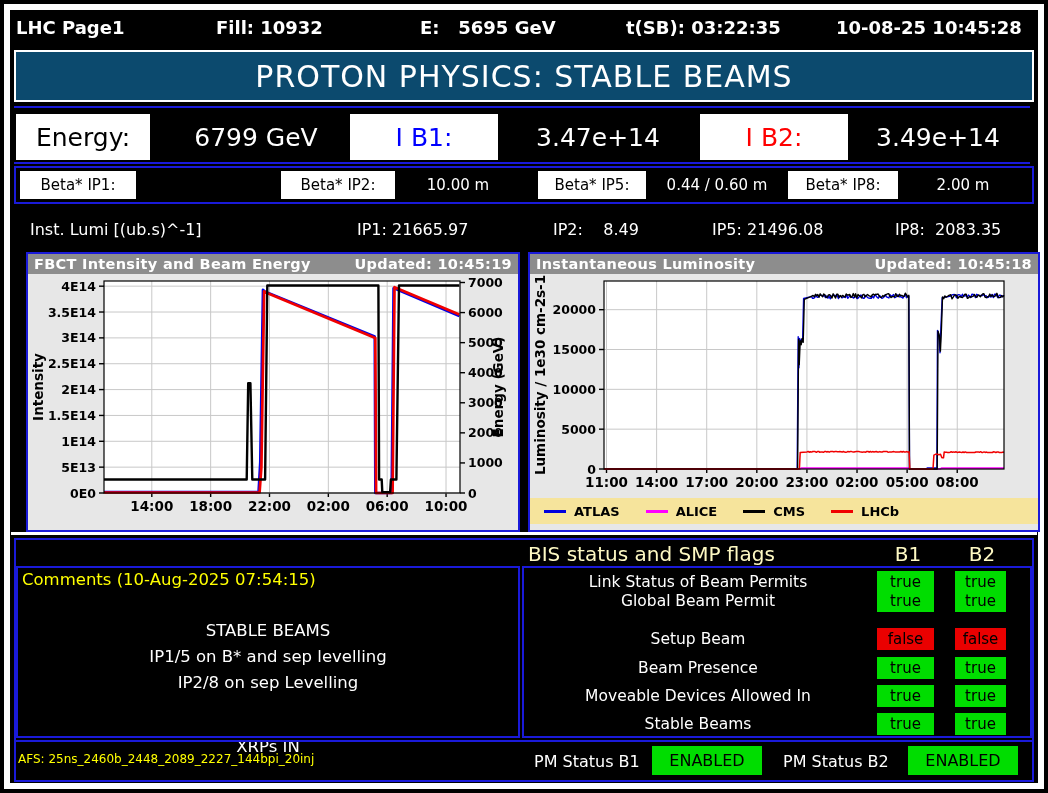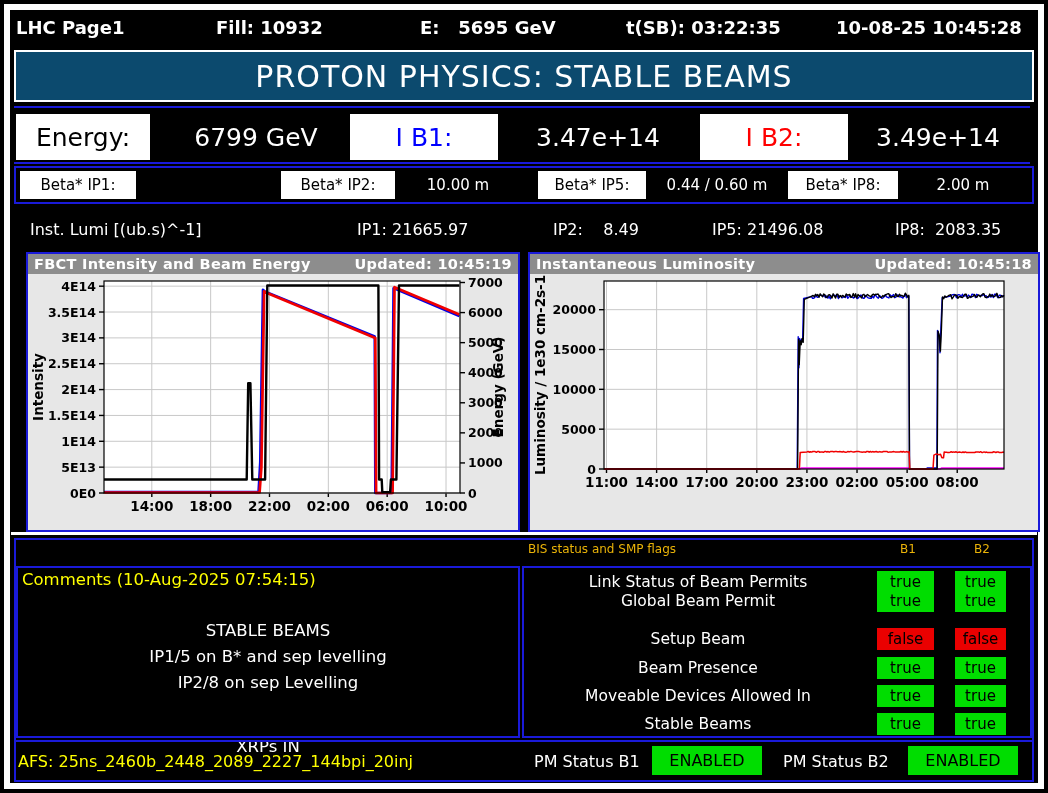--- a/index.html
+++ b/index.html
@@ -26,31 +26,31 @@
   
   .panel{background:#e7e7e7;border:2px solid #1a1ad9;}
   .chead{height:20px;background:#8d8d8d;color:#fff;font-size:14.5px;font-weight:bold;
          display:flex;align-items:center;justify-content:space-between;padding:0 6px;box-sizing:border-box;letter-spacing:.3px;}
   .legend{height:26px;background:#f6e49c;display:flex;align-items:center;padding-left:14px;gap:26px;}
   .lg-item{display:flex;align-items:center;gap:8px;}
   .lg-line{width:22px;height:3px;display:inline-block;}
   .lg-item b{font-size:13px;color:#000;}
   
   .bottom{left:14px;top:538px;width:1016px;height:240px;border:2px solid #1a1ad9;background:#000;}
-  .bis-title{position:absolute;font-size:12px;color:#eab308;white-space:pre;}
+  .bis-title{position:absolute;font-size:20px;color:#fef9c3;white-space:pre;}
   .combox{position:absolute;left:0;top:26px;width:500px;height:168px;border:2px solid #1a1ad9;}
   .com-title{position:absolute;left:4px;top:2px;font-size:16.5px;color:#ff0;}
   .com-lines{position:absolute;left:0;top:50px;width:100%;text-align:center;font-size:16.5px;line-height:26px;color:#fff;}
   .com-last{margin-top:38px;}
   .bisbox{position:absolute;left:506px;top:26px;width:506px;height:168px;border:2px solid #1a1ad9;}
   .bis-row{position:absolute;left:0;width:100%;height:26px;}
   .bis-label{position:absolute;left:0;width:348px;text-align:center;font-size:15.5px;line-height:26px;color:#fff;}
   .flag{position:absolute;top:2px;height:22px;width:57px;text-align:center;font-size:15px;line-height:22px;color:#000;background:#00dd00;}
   .footer{position:absolute;left:0;top:200px;width:100%;height:36px;border-top:2px solid #1a1ad9;}
-  .afs{position:absolute;left:2px;top:10px;font-size:16px;color:#ff0;white-space:pre;}
+  .afs{position:absolute;left:2px;top:10px;font-size:12px;color:#ff0;white-space:pre;}
   .pmlabel{position:absolute;top:10px;font-size:16px;color:#fff;}
   .pmbox{position:absolute;top:4px;width:110px;height:29px;background:#00dd00;color:#000;font-size:16px;
          display:flex;align-items:center;justify-content:center;}
   .wsep{left:11px;top:532px;width:1026px;height:3px;background:#fff;}
   svg{display:block;}
 </style>
 </head>
 <body>
 
 <div class="frame"></div>
@@ -217,20 +217,38 @@
       <line x1="74" y1="35.67796610169492" x2="474" y2="35.67796610169492" stroke="#c8c8c8" stroke-width="1"></line>
       <line x1="69" y1="35.67796610169492" x2="74" y2="35.67796610169492" stroke="#000" stroke-width="1.4"></line>
       <text x="66" y="40.17796610169492" text-anchor="end" font-size="12.5" font-weight="bold" fill="#000" font-family="&quot;DejaVu Sans&quot;,sans-serif">20000</text>
       <path d="M74.0 195.0L267.2 195.0L268.2 62.8L268.9 93.8L269.6 64.4L270.6 69.1L271.6 65.2L272.6 67.5L273.6 24.5L280.3 22.9L281.4 22.3L282.6 24.3L283.8 24.2L285.0 23.2L286.1 21.1L287.3 23.3L288.5 22.8L289.6 21.3L290.8 21.2L292.0 21.4L293.2 22.1L294.3 21.4L295.5 23.6L296.7 21.9L297.9 24.3L299.0 22.0L300.2 24.8L301.4 22.7L302.6 21.1L303.7 21.2L304.9 21.4L306.1 22.1L307.2 21.6L308.4 24.6L309.6 22.0L310.8 22.2L311.9 23.8L313.1 23.3L314.3 22.4L315.5 23.6L316.6 20.6L317.8 24.3L319.0 22.9L320.1 21.4L321.3 23.0L322.5 23.4L323.7 24.0L324.8 23.1L326.0 22.7L327.2 24.6L328.4 23.8L329.5 22.3L330.7 21.1L331.9 21.4L333.1 24.4L334.2 24.2L335.4 21.4L336.6 22.6L337.7 23.6L338.9 24.1L340.1 24.2L341.3 24.4L342.4 22.1L343.6 23.9L344.8 21.3L346.0 21.6L347.1 23.3L348.3 24.2L349.5 21.6L350.6 22.6L351.8 24.4L353.0 23.8L354.2 22.8L355.3 20.8L356.5 22.9L357.7 23.4L358.9 23.9L360.0 20.6L361.2 22.5L362.4 21.5L363.6 20.6L364.7 23.7L365.9 23.1L367.1 21.0L368.2 21.2L369.4 22.8L370.6 22.6L371.8 23.3L372.9 24.1L374.1 22.0L375.3 20.2L376.5 23.7L377.6 22.2L378.8 22.1L379.5 195.0L396.3 195.0L397.2 194.0L406.9 194.0L407.5 56.4L408.9 60.4L410.0 78.7L410.9 54.0L412.2 23.7L420.6 22.1L421.7 21.2L422.9 20.6L424.1 20.5L425.3 20.9L426.5 23.7L427.7 20.9L428.9 20.7L430.1 21.2L431.2 23.1L432.4 20.2L433.6 22.5L434.8 21.8L436.0 21.6L437.2 23.1L438.4 21.1L439.6 22.2L440.7 23.5L441.9 20.2L443.1 20.5L444.3 20.8L445.5 23.6L446.7 20.3L447.9 20.8L449.1 21.7L450.2 22.1L451.4 21.1L452.6 21.5L453.8 20.5L455.0 22.0L456.2 21.8L457.4 23.6L458.6 23.2L459.7 21.2L460.9 23.1L462.1 20.4L463.3 23.5L464.5 20.2L465.7 20.3L466.9 22.0L468.1 23.8L469.2 21.3L470.4 21.1L471.6 22.9L472.8 21.8L474.0 21.7" fill="none" stroke="#0000dd" stroke-width="1.4" stroke-linejoin="round"></path>
       <path d="M74.0 195.0L270.2 195.0L271.1 194.1L378.8 194.1L379.5 195.0L410.5 195.0L411.4 194.1L474.0 194.1" fill="none" stroke="#ff00ff" stroke-width="1.6" stroke-linejoin="round"></path>
       <path d="M74.0 195.0L267.6 195.0L268.6 65.2L269.2 90.6L270.2 66.7L271.2 70.7L272.2 64.4L273.2 68.3L274.3 25.3L281.9 22.1L283.1 21.4L284.3 22.7L285.5 20.3L286.7 21.7L287.8 20.6L289.0 23.3L290.2 19.8L291.4 21.6L292.6 22.7L293.7 20.0L294.9 20.9L296.1 23.5L297.3 23.1L298.5 20.9L299.7 20.8L300.8 22.2L302.0 24.0L303.2 19.8L304.4 22.2L305.6 24.0L306.7 20.3L307.9 20.3L309.1 23.4L310.3 21.5L311.5 23.2L312.6 21.4L313.8 22.4L315.0 23.1L316.2 19.9L317.4 21.0L318.6 21.0L319.7 20.5L320.9 23.4L322.1 22.5L323.3 19.6L324.5 23.1L325.6 19.8L326.8 23.9L328.0 20.4L329.2 21.7L330.4 22.3L331.5 23.9L332.7 20.8L333.9 20.3L335.1 22.9L336.3 21.5L337.5 20.5L338.6 21.6L339.8 22.0L341.0 22.9L342.2 20.9L343.4 20.1L344.5 21.2L345.7 20.2L346.9 20.4L348.1 20.0L349.3 22.2L350.4 23.4L351.6 23.2L352.8 21.6L354.0 22.3L355.2 21.0L356.4 20.5L357.5 19.9L358.7 19.6L359.9 22.2L361.1 23.5L362.3 22.6L363.4 22.6L364.6 22.7L365.8 19.6L367.0 22.0L368.2 22.6L369.4 20.2L370.5 21.5L371.7 21.4L372.9 22.2L374.1 22.4L375.3 19.2L376.4 20.6L377.6 23.0L378.8 21.3L379.5 195.0L407.2 195.0L408.0 57.2L409.4 62.0L410.4 77.1L411.4 55.6L412.5 22.9L413.7 24.7L414.9 21.9L416.1 23.2L417.3 22.5L418.4 21.7L419.6 21.1L420.8 20.7L422.0 24.8L423.2 23.1L424.4 21.1L425.5 21.0L426.7 21.3L427.9 24.4L429.1 22.7L430.3 22.7L431.4 23.3L432.6 23.5L433.8 21.5L435.0 20.2L436.2 20.2L437.4 24.3L438.5 23.9L439.7 22.4L440.9 23.2L442.1 22.6L443.3 22.1L444.5 20.5L445.6 22.6L446.8 23.3L448.0 21.3L449.2 21.3L450.4 22.8L451.5 21.4L452.7 19.9L453.9 19.6L455.1 23.2L456.3 23.7L457.5 22.7L458.6 22.5L459.8 20.1L461.0 22.4L462.2 20.9L463.4 22.6L464.5 22.6L465.7 21.4L466.9 19.3L468.1 23.3L469.3 23.6L470.5 23.4L471.6 21.6L472.8 22.9L474.0 21.3" fill="none" stroke="#000000" stroke-width="1.4" stroke-linejoin="round"></path>
       <path d="M74.0 195.0L269.4 195.0L270.2 178.4L276.9 177.9L278.1 177.5L279.3 178.2L280.4 177.7L281.6 178.1L282.8 177.5L284.0 177.6L285.1 177.5L286.3 178.3L287.5 177.6L288.7 177.4L289.8 178.3L291.0 177.9L292.2 178.0L293.4 178.3L294.5 177.6L295.7 177.6L296.9 177.9L298.1 177.6L299.2 178.2L300.4 177.6L301.6 177.5L302.8 177.5L303.9 177.9L305.1 177.5L306.3 177.6L307.5 177.8L308.6 177.7L309.8 177.6L311.0 177.8L312.2 178.1L313.3 177.5L314.5 178.1L315.7 178.2L316.9 177.9L318.0 177.5L319.2 177.9L320.4 177.5L321.6 177.6L322.7 177.9L323.9 178.0L325.1 177.7L326.3 177.6L327.4 177.5L328.6 177.6L329.8 177.8L331.0 177.9L332.1 178.2L333.3 178.1L334.5 178.1L335.7 178.2L336.8 177.5L338.0 177.5L339.2 178.2L340.4 177.5L341.5 178.1L342.7 177.6L343.9 177.9L345.1 177.7L346.2 177.5L347.4 178.0L348.6 178.1L349.8 177.6L350.9 178.0L352.1 178.1L353.3 177.5L354.5 177.6L355.6 177.4L356.8 177.4L358.0 178.2L359.2 178.1L360.3 177.9L361.5 178.1L362.7 177.7L363.9 177.6L365.0 177.9L366.2 178.1L367.4 177.9L368.6 178.0L369.7 178.0L370.9 177.5L372.1 178.2L373.3 177.5L374.4 178.0L375.6 178.0L376.8 177.6L378.0 178.2L379.1 177.8L379.8 195.0L403.0 195.0L403.9 181.1L406.4 179.9L408.9 180.7L410.5 180.3L411.9 183.8L413.5 183.8L414.2 178.1L415.4 178.3L416.6 178.3L417.7 178.4L418.9 178.5L420.1 178.2L421.2 177.8L422.4 178.2L423.6 177.9L424.8 178.3L425.9 177.7L427.1 178.5L428.3 178.2L429.4 178.0L430.6 178.3L431.8 178.5L433.0 178.0L434.1 178.5L435.3 177.9L436.5 178.5L437.7 178.4L438.8 178.4L440.0 178.4L441.2 178.4L442.3 178.5L443.5 178.5L444.7 178.5L445.9 178.0L447.0 178.0L448.2 177.9L449.4 178.3L450.6 177.7L451.7 178.4L452.9 178.4L454.1 177.9L455.2 178.4L456.4 178.1L457.6 178.5L458.8 178.6L459.9 178.4L461.1 178.4L462.3 178.5L463.4 177.8L464.6 177.9L465.8 178.6L467.0 178.0L468.1 177.9L469.3 178.5L470.5 178.6L471.7 178.6L472.8 178.1L474.0 178.2" fill="none" stroke="#f00000" stroke-width="1.5" stroke-linejoin="round"></path>
       <rect x="74" y="7" width="400" height="188" fill="none" stroke="#000" stroke-width="1.2"></rect>
       <text x="15" y="101" text-anchor="middle" font-size="13.5" font-weight="bold" fill="#000" font-family="&quot;DejaVu Sans&quot;,sans-serif" transform="rotate(-90 15 101)">Luminosity / 1e30 cm-2s-1</text>
     </svg>
+  <div class="legend">
+    <span class="lg-item">
+        <span class="lg-line" style="background: rgb(0, 0, 221);"></span>
+        <b>ATLAS</b>
+      </span>
+    <span class="lg-item">
+        <span class="lg-line" style="background: rgb(255, 0, 255);"></span>
+        <b>ALICE</b>
+      </span>
+    <span class="lg-item">
+        <span class="lg-line" style="background: rgb(0, 0, 0);"></span>
+        <b>CMS</b>
+      </span>
+    <span class="lg-item">
+        <span class="lg-line" style="background: rgb(240, 0, 0);"></span>
+        <b>LHCb</b>
+      </span>
+  </div>
 </div>
 
 <div class="abs wsep"></div>
 
 <div class="abs bottom">
   <span class="bis-title" style="left:512px;top:2px">BIS status and SMP flags</span>
   <span class="bis-title" style="left:862px;top:2px;width:60px;text-align:center">B1</span>
   <span class="bis-title" style="left:936px;top:2px;width:60px;text-align:center">B2</span>
 
   <div class="combox">

